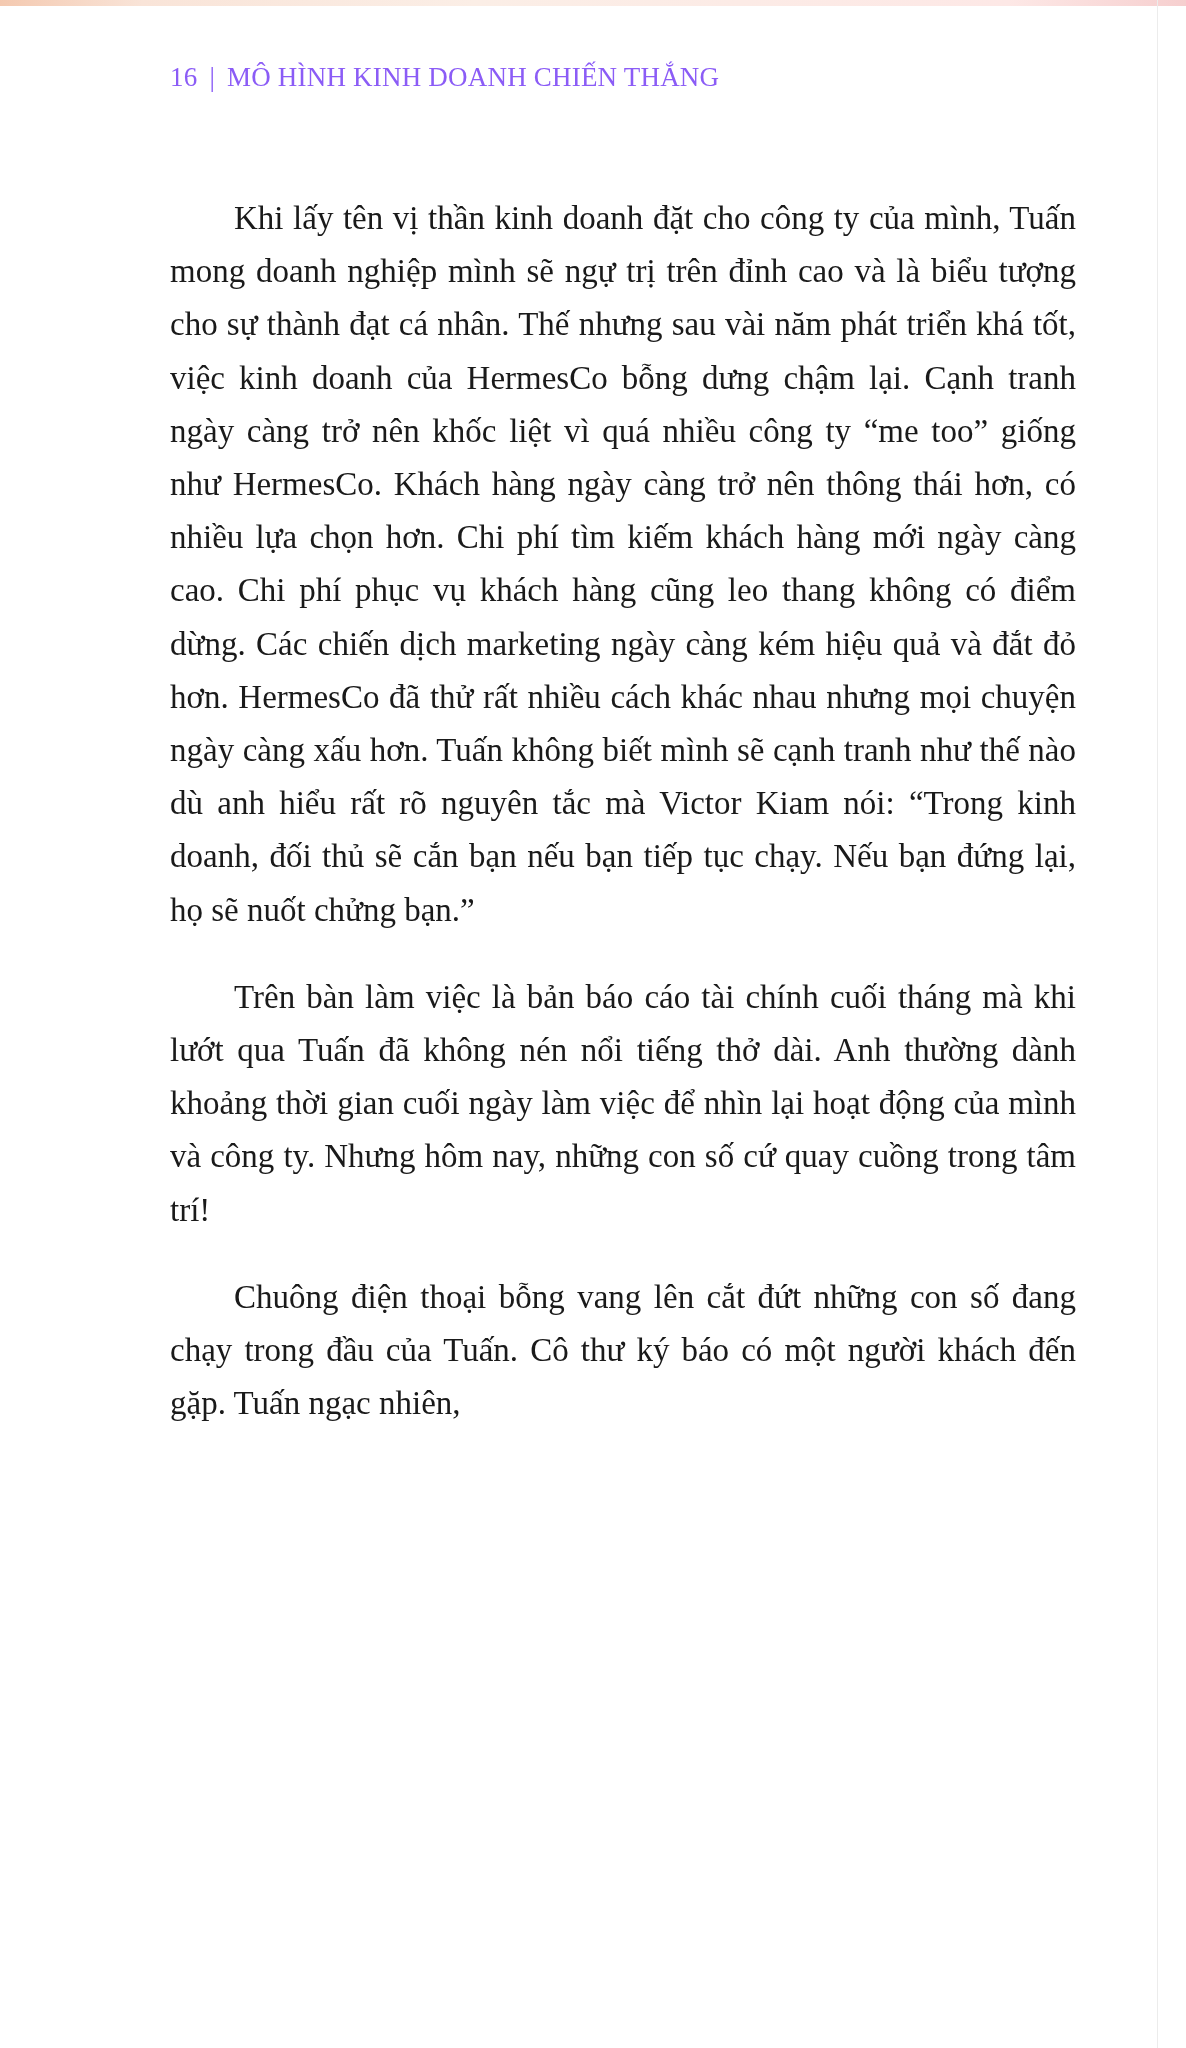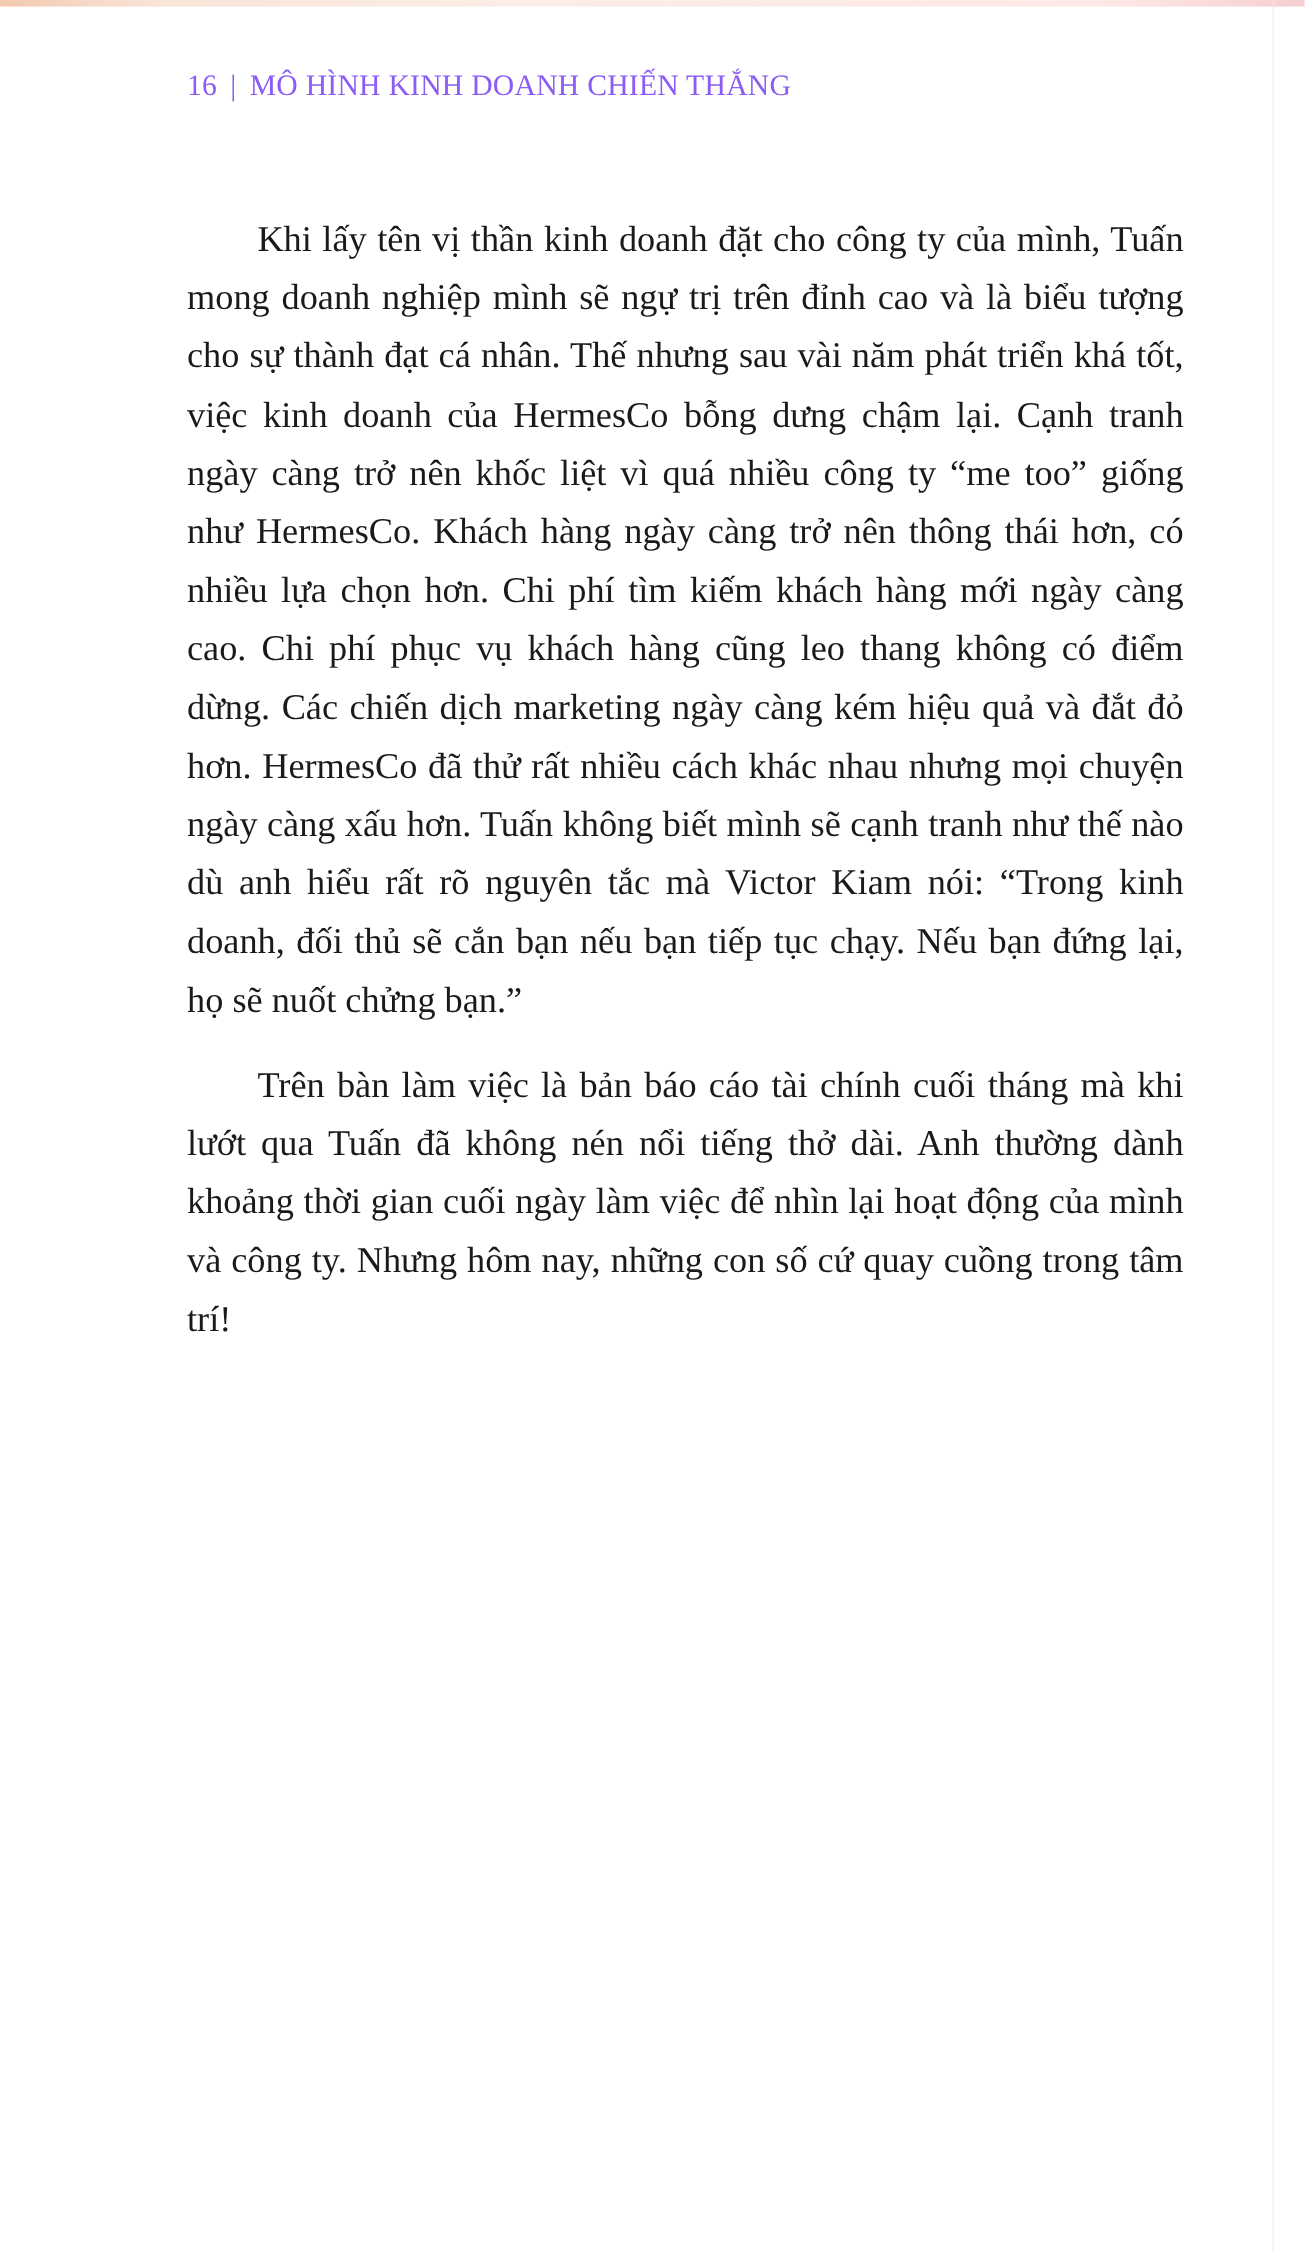--- a/index.html
+++ b/index.html
@@ -24,28 +24,29 @@
     color: #8b5cf6;
   }
   .running-header .sep { display: inline-block; margin: 0 12px; }
   .body-text {
     position: absolute; left: 170px; top: 192px; width: 906px;
     font-size: 33px; line-height: 53.2px;
     text-align: justify; text-align-last: left;
     hyphens: none;
   }
   .body-text p { margin: 0; text-indent: 64px; }
-  .body-text p + p { margin-top: 24px; }
+  .body-text p + p { margin-top: 34px; }
 </style>
 </head>
 <body>
 
 <div class="page-edge-top"></div>
 <div class="page-edge-right"></div>
 
 <div class="running-header">
   <span>16</span><span class="sep">|</span><span>MÔ HÌNH KINH DOANH CHIẾN THẮNG</span>
 </div>
 
 <div class="body-text">
   <p>Khi lấy tên vị thần kinh doanh đặt cho công ty của mình, Tuấn mong doanh nghiệp mình sẽ ngự trị trên đỉnh cao và là biểu tượng cho sự thành đạt cá nhân. Thế nhưng sau vài năm phát triển khá tốt, việc kinh doanh của HermesCo bỗng dưng chậm lại. Cạnh tranh ngày càng trở nên khốc liệt vì quá nhiều công ty “me too” giống như HermesCo. Khách hàng ngày càng trở nên thông thái hơn, có nhiều lựa chọn hơn. Chi phí tìm kiếm khách hàng mới ngày càng cao. Chi phí phục vụ khách hàng cũng leo thang không có điểm dừng. Các chiến dịch marketing ngày càng kém hiệu quả và đắt đỏ hơn. HermesCo đã thử rất nhiều cách khác nhau nhưng mọi chuyện ngày càng xấu hơn. Tuấn không biết mình sẽ cạnh tranh như thế nào dù anh hiểu rất rõ nguyên tắc mà Victor Kiam nói: “Trong kinh doanh, đối thủ sẽ cắn bạn nếu bạn tiếp tục chạy. Nếu bạn đứng lại, họ sẽ nuốt chửng bạn.”</p>
   <p>Trên bàn làm việc là bản báo cáo tài chính cuối tháng mà khi lướt qua Tuấn đã không nén nổi tiếng thở dài. Anh thường dành khoảng thời gian cuối ngày làm việc để nhìn lại hoạt động của mình và công ty. Nhưng hôm nay, những con số cứ quay cuồng trong tâm trí!</p>
+  <p>Chuông điện thoại bỗng vang lên cắt đứt những con số đang chạy trong đầu của Tuấn. Cô thư ký báo có một người khách đến gặp. Tuấn ngạc nhiên,</p>
 </div>
 
 </body></html>

